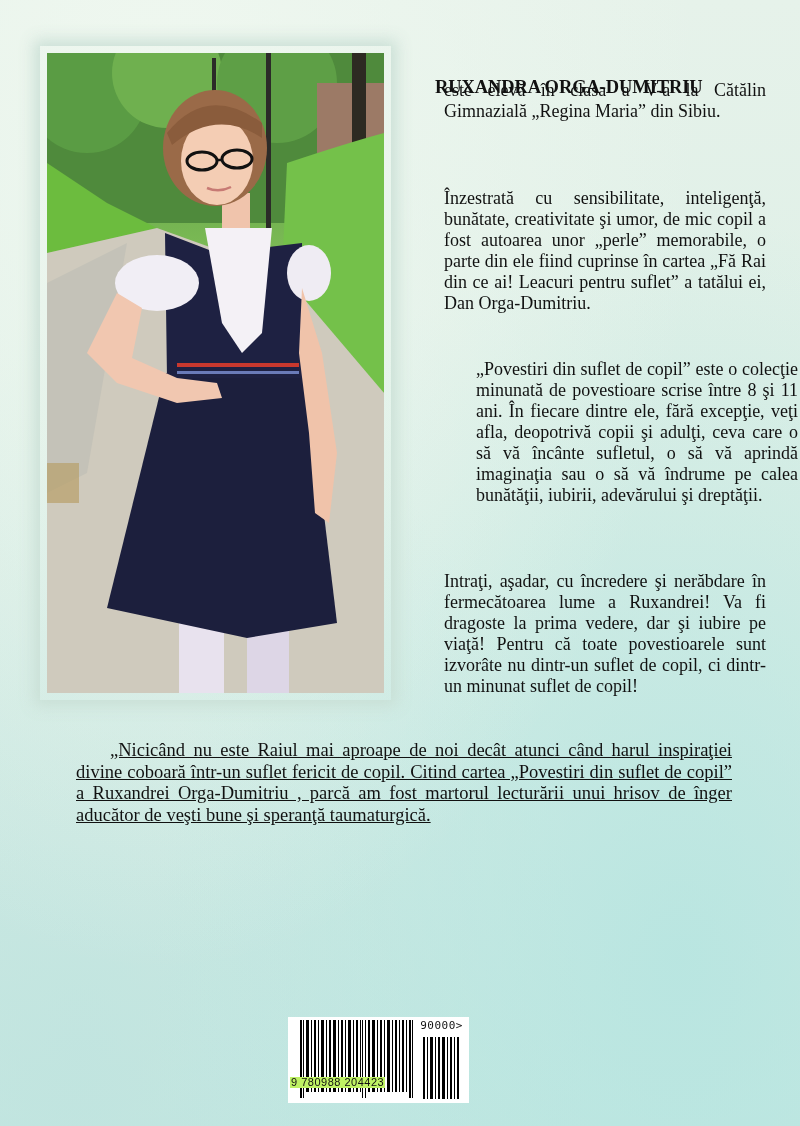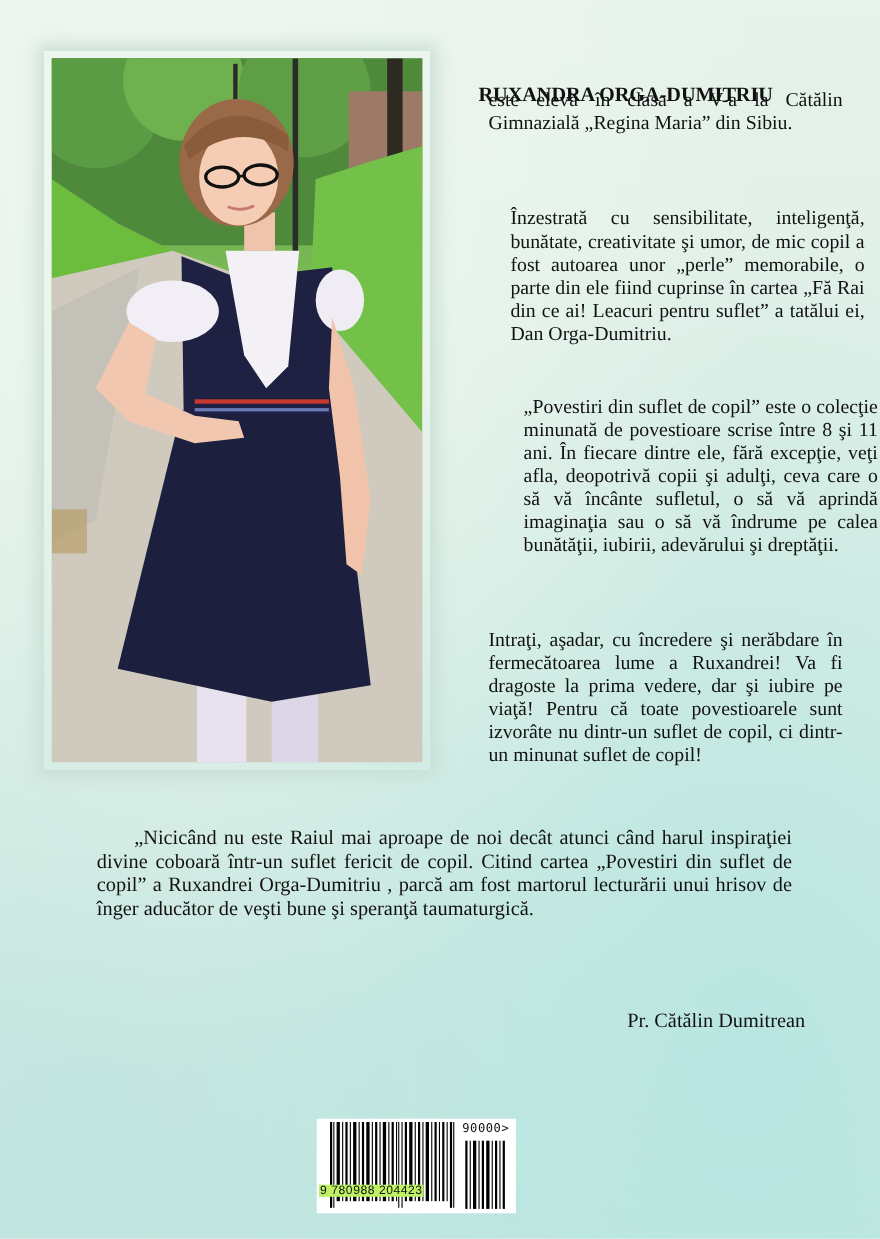--- a/index.html
+++ b/index.html
@@ -20,28 +20,28 @@
   .photo {
     position:absolute; left:47px; top:53px; width:337px; height:640px; overflow:hidden;
     background:linear-gradient(180deg,#4f8d3a 0%,#6aa84a 18%,#7fbf58 34%,#c9c7bd 50%,#d4cfc3 100%);
   }
   .photo svg { display:block; }
   .author-name {
     position:absolute; left:435px; top:41px; width:335px;
     font-weight:bold; font-size:18.5px; letter-spacing:-0.1px; white-space:nowrap;margin-top:36px;
   }
   .p1 { position:absolute; left:444px; top:62px; width:322px; font-size:18px; line-height:21px; text-align:justify; }
-  .p2 { position:absolute; left:464px; top:170px; width:322px; font-size:18px; line-height:21px; text-align:justify; }
+  .p2 { position:absolute; left:444px; top:170px; width:322px; font-size:18px; line-height:21px; text-align:justify; }
   .p3 { position:absolute; left:444px; top:341px; width:322px; font-size:18px; line-height:21px; text-align:justify;margin-left:32px; }
   .p4 { position:absolute; left:444px; top:553px; width:322px; font-size:18px; line-height:21px; text-align:justify; }
   .quote {
     position:absolute; left:76px; top:740px; width:656px;
     font-size:18.5px; line-height:21.5px; text-align:justify; text-indent:0;
   }
-  .quote p { margin:12px; }
+  .quote p { margin:0;text-decoration:underline; }
   .quote .q1 { text-indent:34px; }
   .quote .q2 { margin-top:22px; text-indent:34px; }
   .signature {
     position:absolute; right:68px; top:917px; text-align:right;
     font-size:18.5px; line-height:24px;
   }
   .barcode {
     position:absolute; left:288px; top:1017px; width:181px; height:86px;
     background:#fff;
   }
@@ -116,21 +116,20 @@
 <p class="p1">este elevă în clasa a V-a la Cătălin Gimnazială „Regina Maria” din Sibiu.</p>
 <p class="p2">Înzestrată cu sensibilitate, inteligenţă, bunătate, creativitate şi umor, de mic copil a fost autoarea unor „perle” memorabile, o parte din ele fiind cuprinse în cartea „Fă Rai din ce ai! Leacuri pentru suflet” a tatălui ei, Dan Orga-Dumitriu.</p>
 <p class="p3">„Povestiri din suflet de copil” este o colecţie minunată de povestioare scrise între 8 şi 11 ani. În fiecare dintre ele, fără excepţie, veţi afla, deopotrivă copii şi adulţi, ceva care o să vă încânte sufletul, o să vă aprindă imaginaţia sau o să vă îndrume pe calea bunătăţii, iubirii, adevărului şi dreptăţii.</p>
 <p class="p4">Intraţi, aşadar, cu încredere şi nerăbdare în fermecătoarea lume a Ruxandrei! Va fi dragoste la prima vedere, dar şi iubire pe viaţă! Pentru că toate povestioarele sunt izvorâte nu dintr-un suflet de copil, ci dintr-un minunat suflet de copil!</p>
 
 <div class="quote">
   <p class="q1">„Nicicând nu este Raiul mai aproape de noi decât atunci când harul inspiraţiei divine coboară într-un suflet fericit de copil. Citind cartea „Povestiri din  suflet de copil” a Ruxandrei  Orga-Dumitriu , parcă am fost martorul lecturării unui hrisov de înger aducător de veşti bune şi speranţă taumaturgică.</p>
 </div>
 
 <div class="signature">
-  <div>Pr. Cătălin Dumitrean</div>
 </div>
 
 <div class="barcode">
   <svg width="181" height="86" viewBox="0 0 181 86">
     <g fill="#000">
       <rect x="12" y="3" width="2" height="78"></rect>
       <rect x="15" y="3" width="1" height="78"></rect>
       <rect x="18" y="3" width="3" height="72"></rect>
       <rect x="23" y="3" width="1" height="72"></rect>
       <rect x="26" y="3" width="2" height="72"></rect>

